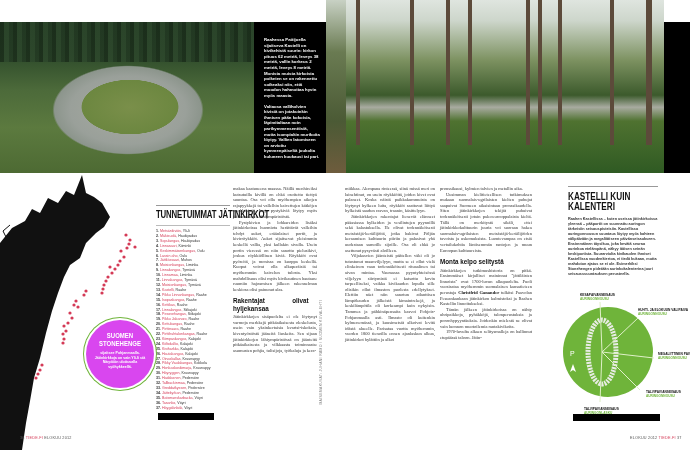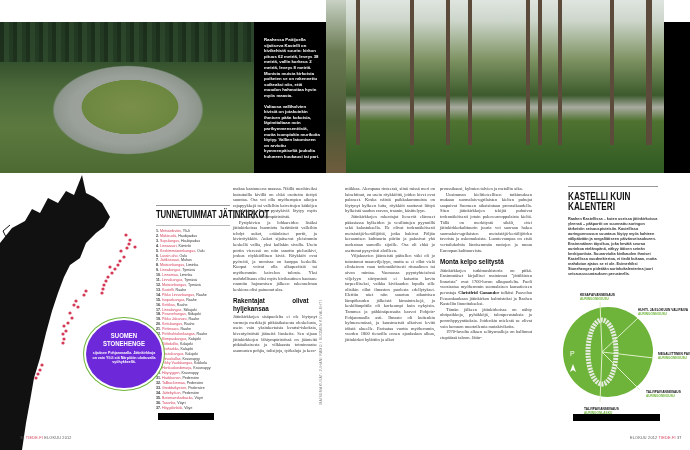--- a/index.html
+++ b/index.html
@@ -30,21 +30,21 @@
   .list-block { position:absolute; left:156px; top:205px; width:74px; }
   .list-rule { height:1px; background:#999; margin-bottom:4px; }
   .list-title { font-family:"Liberation Sans", sans-serif; font-weight:bold; font-size:10px; line-height:10px; letter-spacing:-0.2px; transform:scaleX(.78); transform-origin:left; white-space:nowrap; color:#111; }
   .list-rule2 { height:1px; background:#bbb; margin:5px 0 3px; }
   .list { font-family:"Liberation Sans", sans-serif; font-size:3.6px; line-height:4.9px; }
   .list .n { color:#333; font-weight:bold; }
   .list .nm { color:#d43a56; }
   .list .pl { color:#333; }
   .black-bar { position:absolute; width:56px; height:7px; background:#000; }
 
-  .green-circle { position:absolute; left:86px; top:320px; width:76px; height:68px; border-radius:50%; background:#6d28d9;
+  .green-circle { position:absolute; left:86px; top:320px; width:68px; height:68px; border-radius:50%; background:#d946ef;
     box-shadow:0 0 0 2px #fff, 0 0 0 3px #6fb43a; color:#fff; text-align:center; font-family:"Liberation Sans", sans-serif; }
   .green-circle .t { font-weight:bold; font-size:7.5px; line-height:8px; margin-top:12px; transform:scaleX(.8); }
   .green-circle .s { font-size:3.6px; line-height:4.6px; font-weight:bold; margin-top:3px; padding:0 6px; }
 
   .col { position:absolute; font-size:4.5px; line-height:5.6px; text-align:justify; color:#333; }
   .col p { text-indent:6px; }
   .col p.first { text-indent:0; }
   .col h3 { font-family:"Liberation Sans", sans-serif; font-weight:bold; font-size:7px; line-height:7.5px; color:#111; margin:5px 0 2px; transform:scaleX(.9); transform-origin:left; }
   .col b { color:#111; }
 

